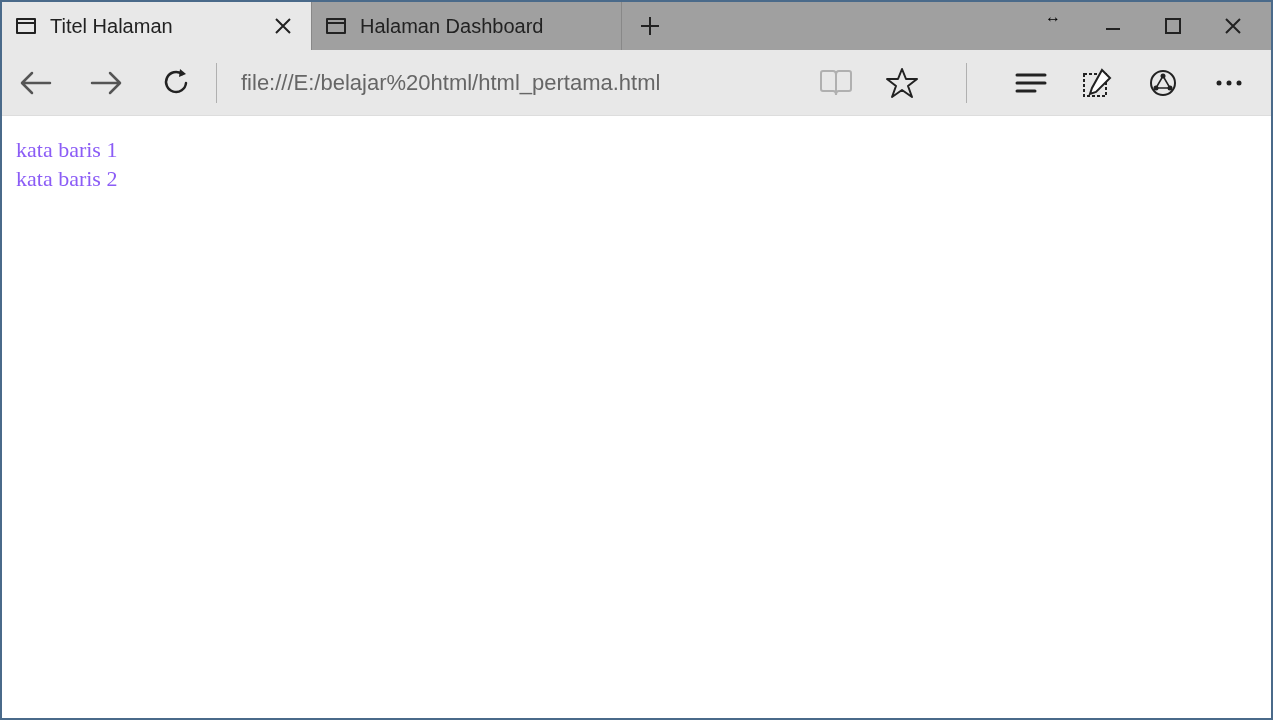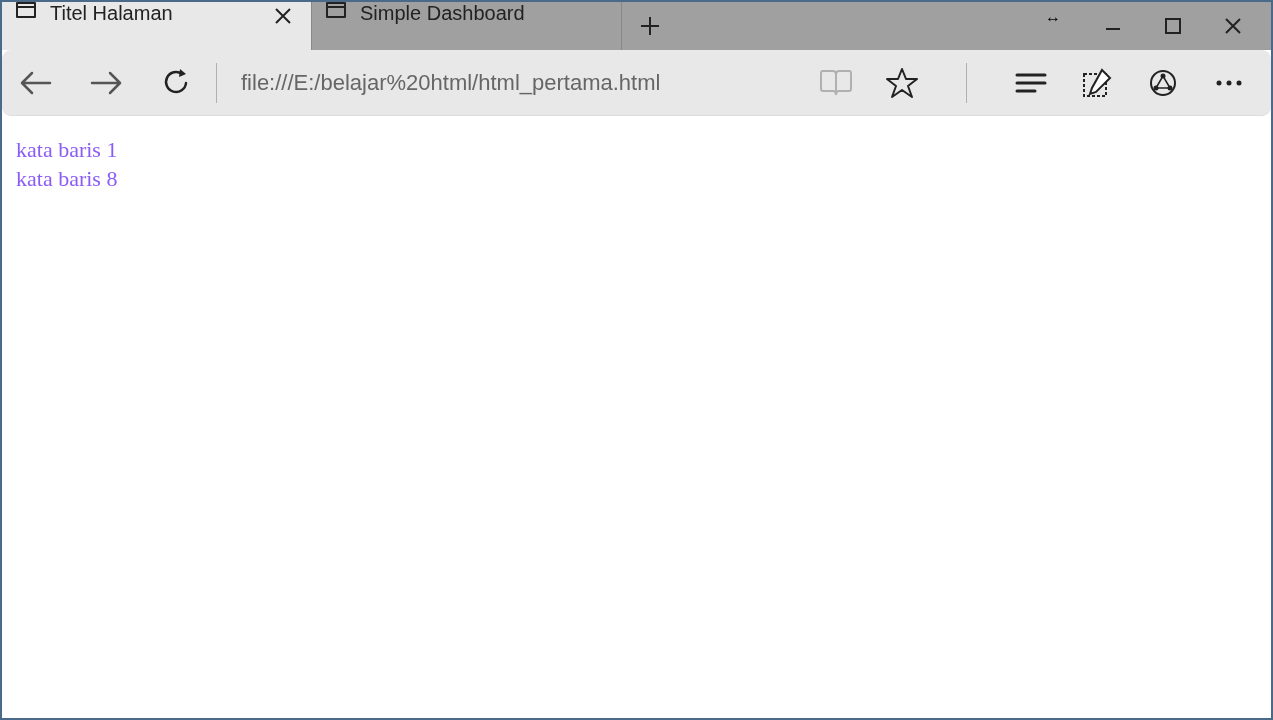--- a/index.html
+++ b/index.html
@@ -24,20 +24,21 @@
     }
     .tabstrip {
       height: 48px;
       background: #a0a0a0;
       display: flex;
       align-items: stretch;
       position: relative;
     }
     .tab {
       display: flex;
+      align-items: center;
       padding: 0 14px;
       font-size: 20px;
       color: #222;
       position: relative;
       min-width: 310px;
       border-right: 1px solid #888;
     }
     .tab.active {
       background: #e8e8e8;
     }
@@ -108,21 +109,20 @@
       font-size: 16px;
       color: #000;
     }
     .toolbar {
       height: 66px;
       background: #e8e8e8;
       display: flex;
       align-items: center;
       padding: 0 12px;
       border-bottom: 1px solid #ddd;
-      border-radius: 9px;
     }
     .nav-group {
       display: flex;
       align-items: center;
       gap: 26px;
     }
     .nav-btn {
       width: 44px;
       height: 44px;
       display: flex;
@@ -181,21 +181,21 @@
       <span class="favicon"></span>
       <span class="title">Titel Halaman</span>
       <span class="close">
         <svg width="18" height="18" viewBox="0 0 18 18">
             <path d="M2 2 L16 16 M16 2 L2 16" stroke="#222" stroke-width="2" fill="none"></path>
           </svg>
       </span>
     </div>
     <div class="tab inactive">
       <span class="favicon"></span>
-      <span class="title">Simple Dashboard</span>
+      <span class="title">Halaman Dashboard</span>
     </div>
     <div class="newtab">
       <svg width="22" height="22" viewBox="0 0 22 22">
           <path d="M11 2 V20 M2 11 H20" stroke="#222" stroke-width="2" fill="none"></path>
         </svg>
     </div>
     <span class="resize-indicator">↔</span>
     <div class="wincontrols">
       <div class="ctrl">
         <svg width="18" height="18" viewBox="0 0 18 18">
@@ -273,16 +273,16 @@
             <circle cx="5" cy="5" r="2.5" fill="#222"></circle>
             <circle cx="15" cy="5" r="2.5" fill="#222"></circle>
             <circle cx="25" cy="5" r="2.5" fill="#222"></circle>
           </svg>
       </div>
     </div>
   </div>
 
   <div class="content">
     <div class="line">kata baris 1</div>
-    <div class="line">kata baris 8</div>
+    <div class="line">kata baris 2</div>
   </div>
 
 </div>
 
 </body></html>

